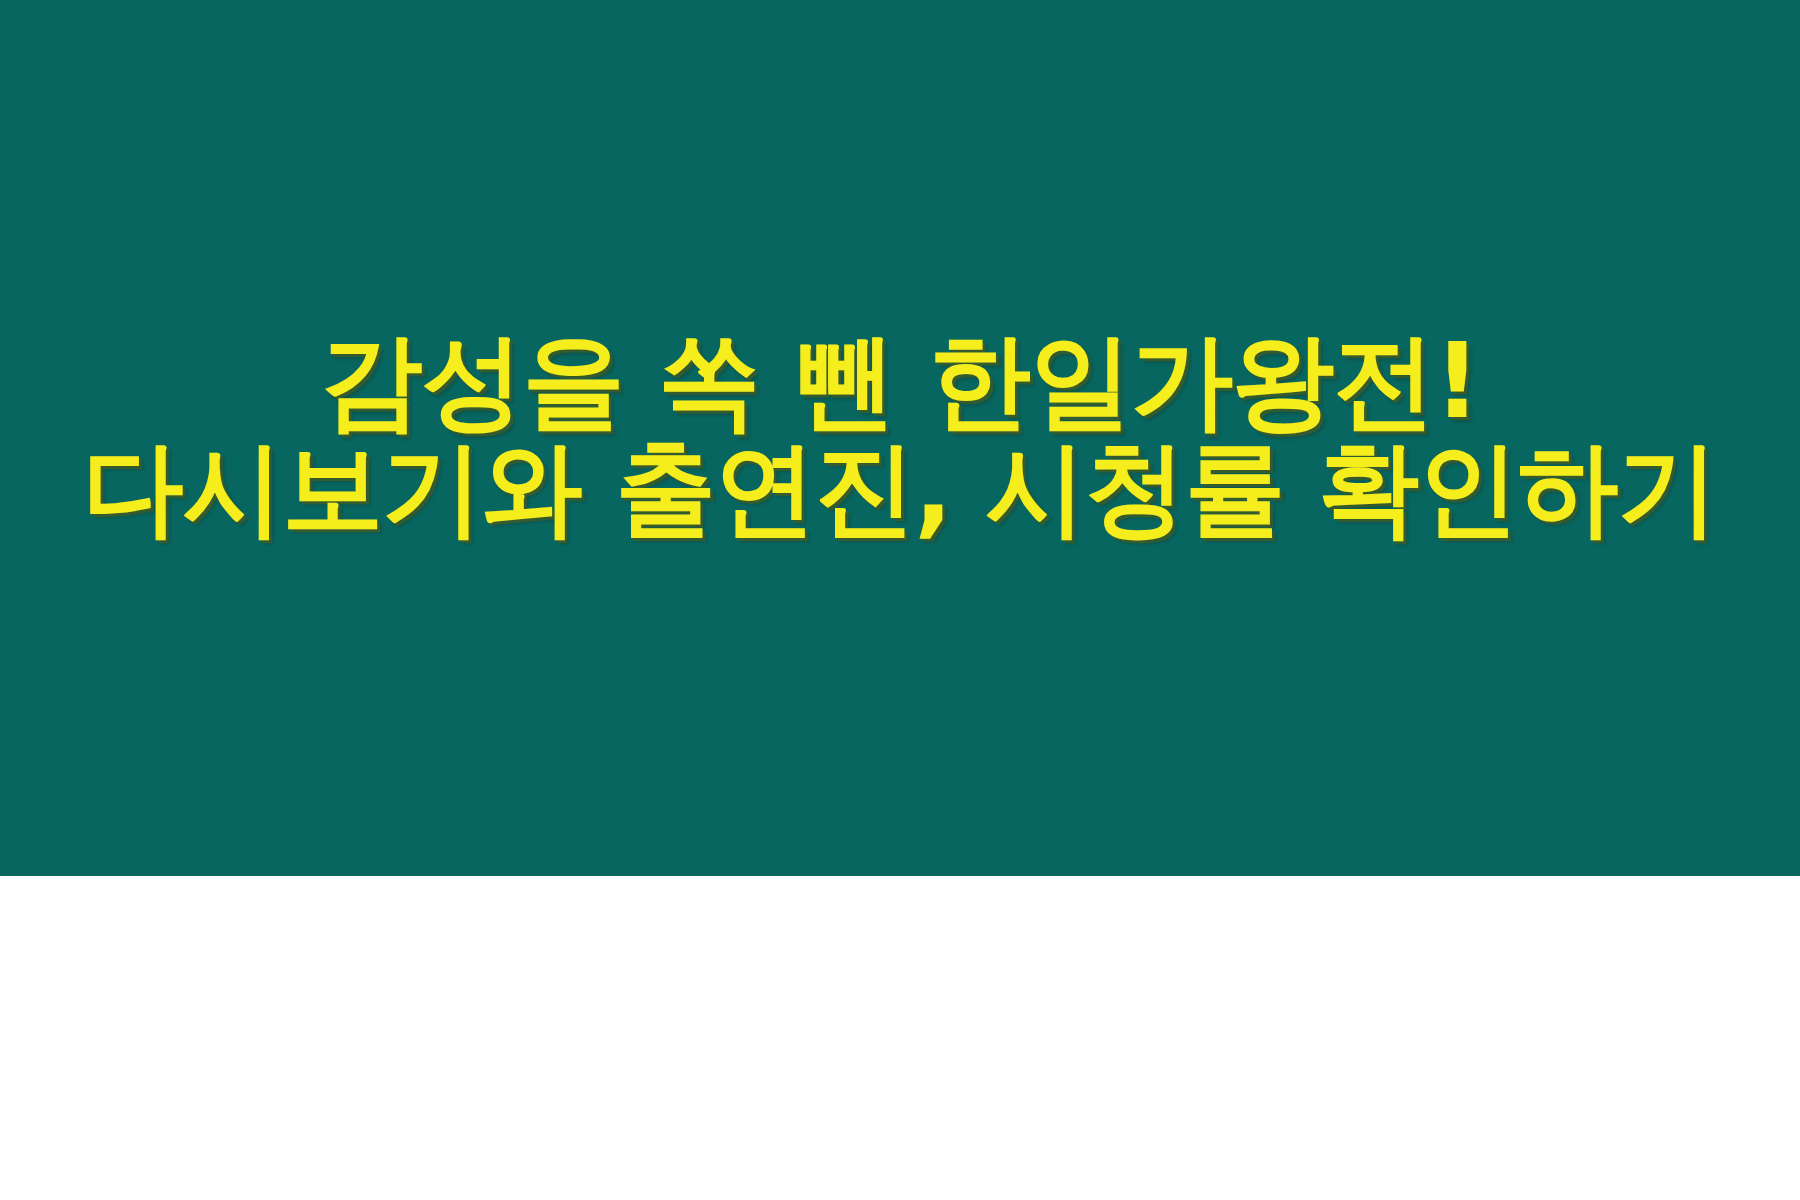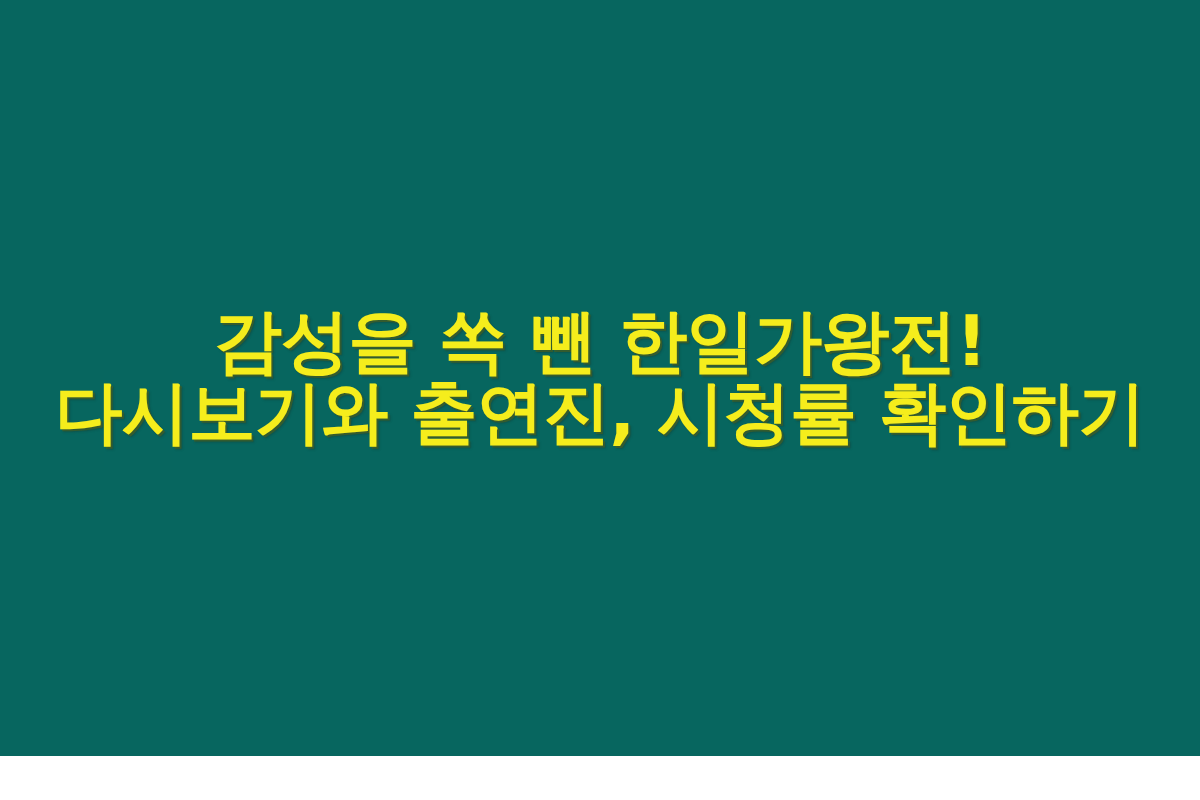--- a/index.html
+++ b/index.html
@@ -10,21 +10,21 @@
   body {
     width: 1200px;
     height: 800px;
     overflow: hidden;
     font-family: "DejaVu Sans", "Liberation Sans", sans-serif;
   }
 
   #banner {
     position: relative;
     width: 1200px;
-    height: 756px;
+    height: 584px;
     box-sizing: border-box;
     display: flex;
     flex-direction: column;
     align-items: flex-start;
     justify-content: center;
     background: #07665F;
   }
 
   #headline {
     position: relative;

